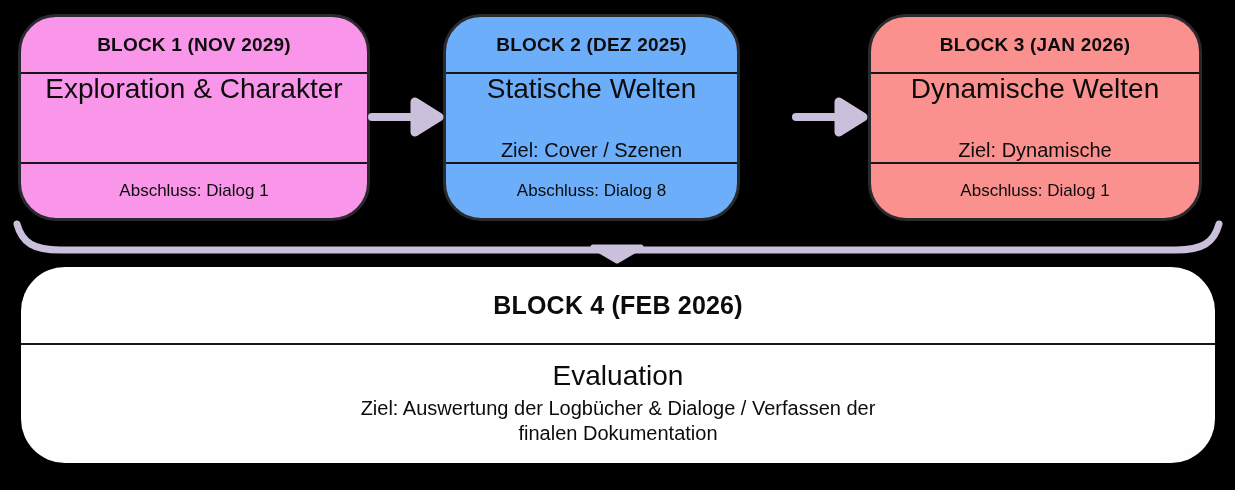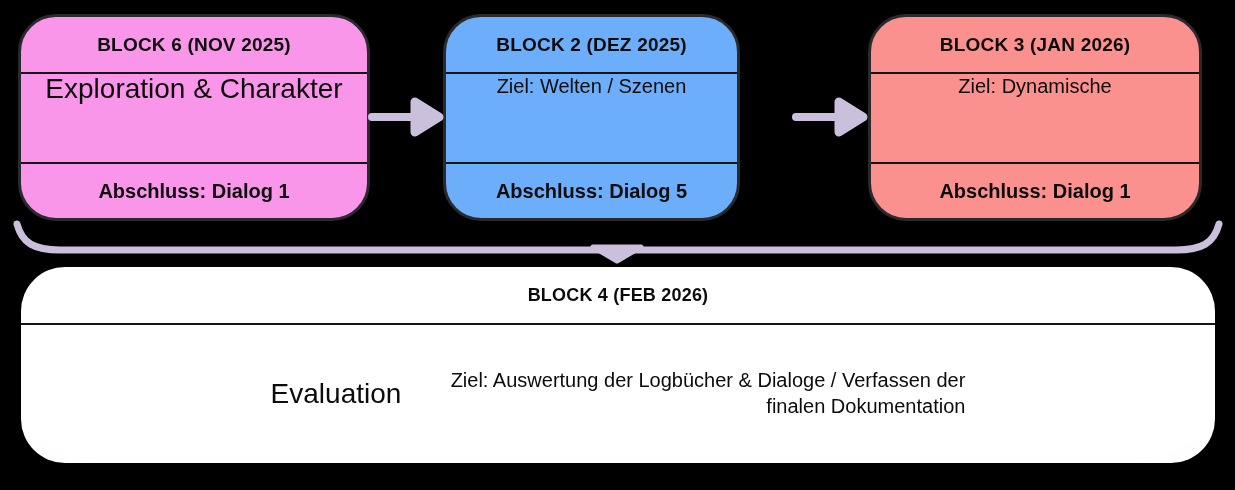--- a/index.html
+++ b/index.html
@@ -40,49 +40,48 @@
     border-bottom: 2px solid #161616;
     display: flex; flex-direction: column;
     align-items: center; justify-content: space-between;
     gap: 3px;
   }
   .title { font-size: 28px; line-height: 1.1; }
   .goal  { font-size: 20px; line-height: 1.2; }
   .block .ftr {
     height: 54px;
     display: flex; align-items: center; justify-content: center;
-    font-size: 20px;
-    font-weight: bold;
+    font-size: 17px;
   }
 
   
   .final {
     position: absolute;
     left: 21px; top: 267px;
     width: 1194px; height: 196px;
     box-sizing: border-box;
     border-radius: 44px;
     background: radial-gradient(95% 150% at 50% 45%, var(--fill) 58%, var(--edge) 100%);
     display: flex; flex-direction: column;
   }
   .final .hdr {
-    height: 56px;
+    height: 76px;
     display: flex; align-items: center; justify-content: center;
-    font-size: 18px; font-weight: 700; letter-spacing: 0.2px;
+    font-size: 25px; font-weight: 700; letter-spacing: 0.2px;
   }
   .final .body {
     flex: 1;
     border-top: 2px solid #161616;
-    display: flex; flex-direction: row;
+    display: flex; flex-direction: column;
     align-items: center; justify-content: center;
     gap: 4px;
   }
   .final .goal {
     max-width: 560px;
-    text-align: right;
+    text-align: center;
     line-height: 1.28;
   }
 
   
   #connectors {
     position: absolute; left: 0; top: 0;
     pointer-events: none;
   }
   #connectors .stroke {
     fill: none;
@@ -96,38 +95,40 @@
     stroke-linejoin: round;
     stroke-linecap: round;
   }
 </style>
 </head>
 <body>
 
 <div class="stage" style="--connector: #CBC0DC;">
 
   <section class="block b1" style="--fill: #F996E9; --edge: #F5A6EC; --border: #2A2A2E;">
-    <div class="hdr">BLOCK 6 (NOV 2025)</div>
+    <div class="hdr">BLOCK 1 (NOV 2029)</div>
     <div class="main">
       <div class="title">Exploration &amp; Charakter</div>
     </div>
     <div class="ftr">Abschluss: Dialog 1</div>
   </section>
 
   <section class="block b2" style="--fill: #6CAEF9; --edge: #9C9BEA; --border: #2A2A2E;">
     <div class="hdr">BLOCK 2 (DEZ 2025)</div>
     <div class="main">
-      <div class="goal">Ziel: Welten / Szenen</div>
+      <div class="title">Statische Welten</div>
+      <div class="goal">Ziel: Cover / Szenen</div>
     </div>
-    <div class="ftr">Abschluss: Dialog 5</div>
+    <div class="ftr">Abschluss: Dialog 8</div>
   </section>
 
   <section class="block b3" style="--fill: #FB918F; --edge: #FAA5A2; --border: #2A2A2E;">
     <div class="hdr">BLOCK 3 (JAN 2026)</div>
     <div class="main">
+      <div class="title">Dynamische Welten</div>
       <div class="goal">Ziel: Dynamische</div>
     </div>
     <div class="ftr">Abschluss: Dialog 1</div>
   </section>
 
   <svg id="connectors" width="1235" height="490" viewBox="0 0 1235 490">
 
     <g>
       <path class="stroke" stroke-width="8" d="M372,117 L416,117"></path>
       <path class="solid" stroke-width="9" d="M415,102 L439,117 L415,132 Z"></path>

